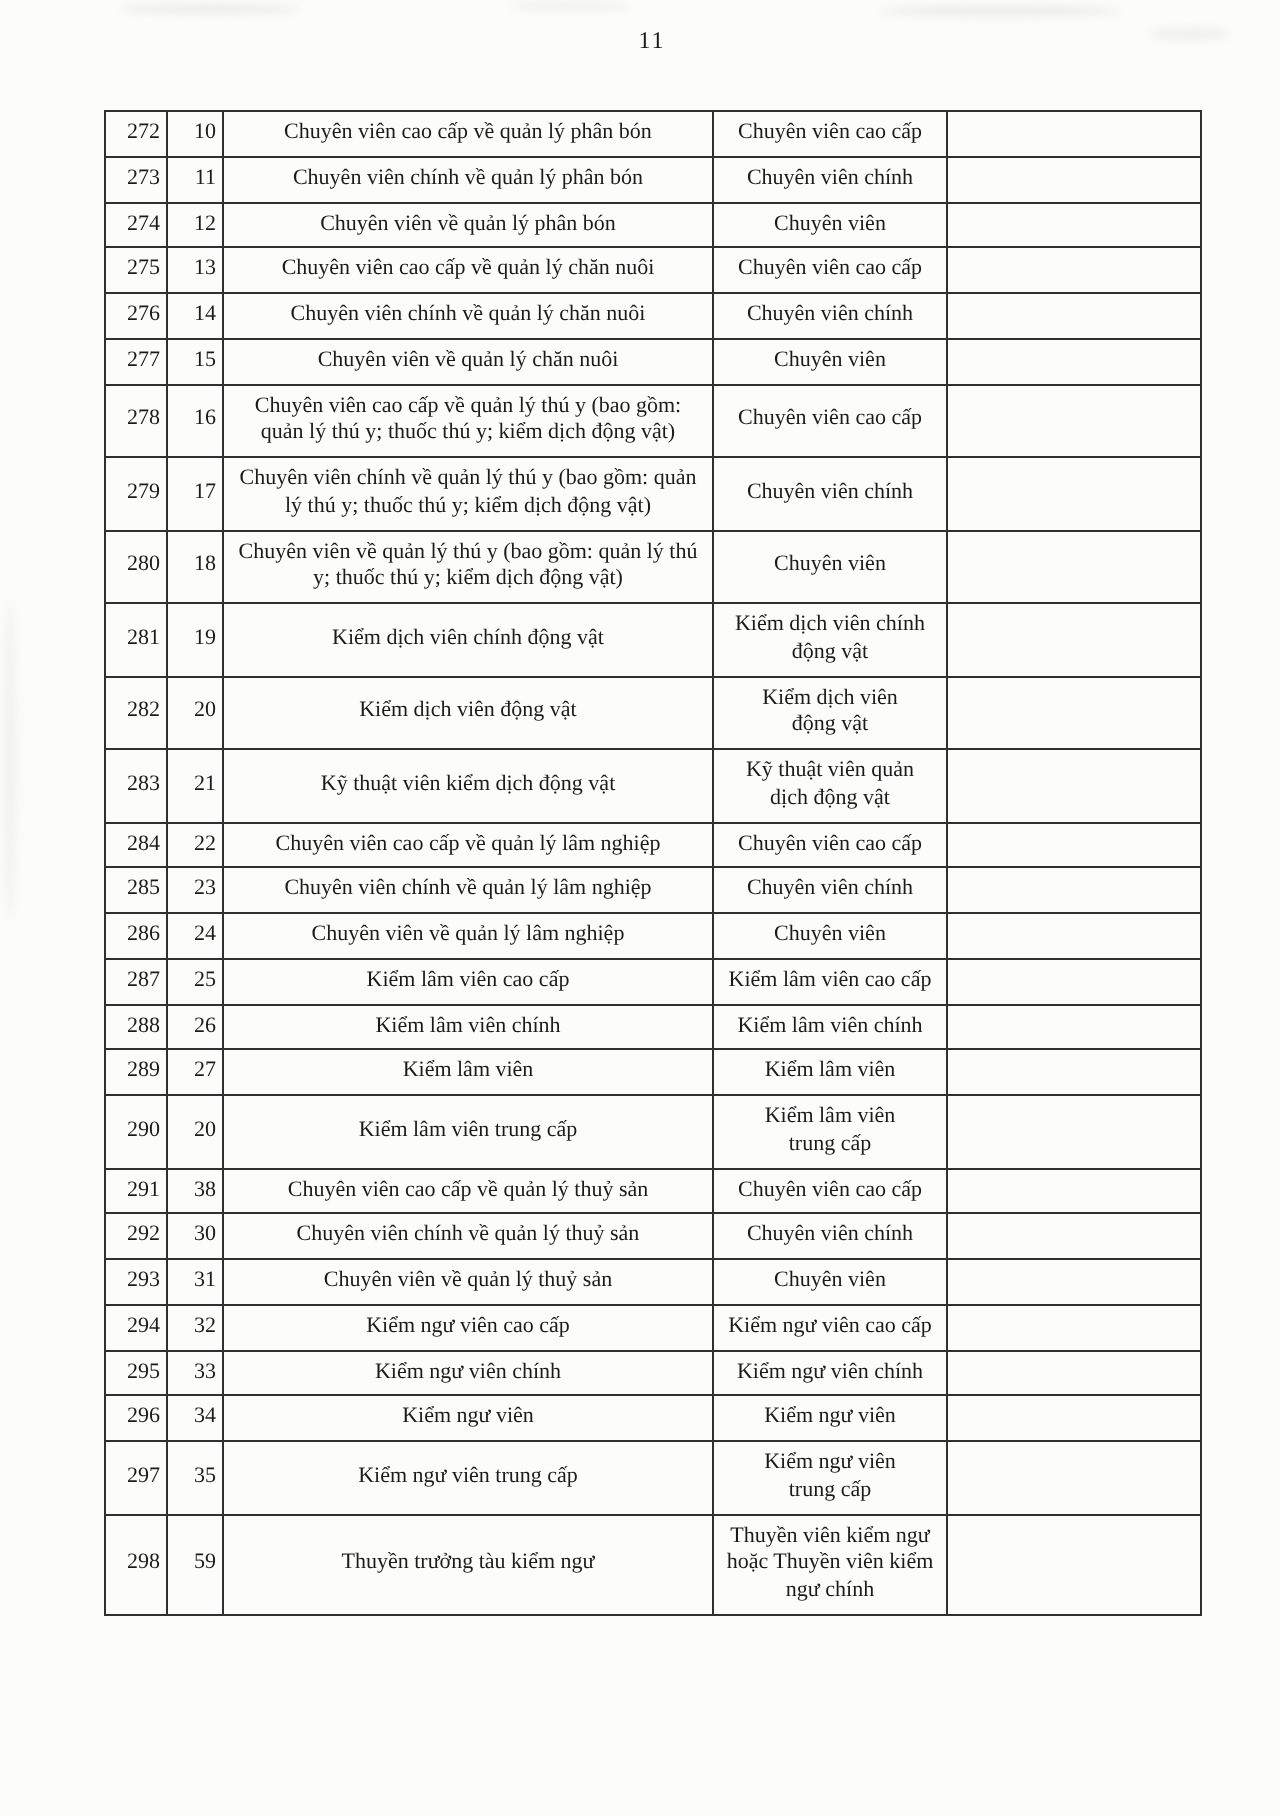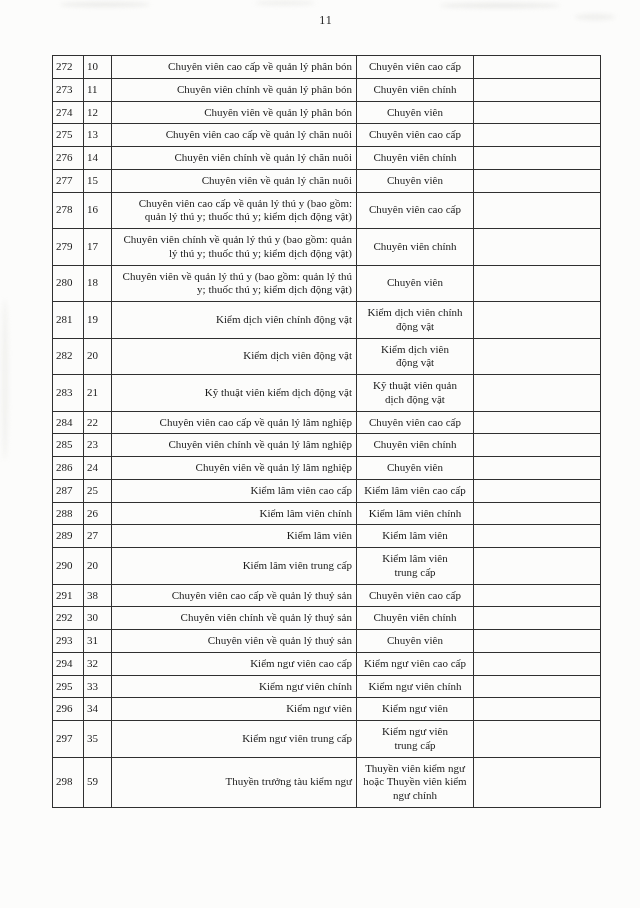--- a/index.html
+++ b/index.html
@@ -45,22 +45,22 @@
   col.c4{width:117px;}
   col.c5{width:127px;}
   td{
     border:1px solid var(--border);
     font-size:11px;
     line-height:1.25;
     padding:4px 3px;
     vertical-align:middle;
     overflow:hidden;
   }
-  td.c-no, td.c-seq{text-align:left;}
-  td.c-title{text-align:right;padding-left:4px;padding-right:4px;}
+  td.c-no, td.c-seq{text-align:right;}
+  td.c-title{text-align:center;padding-left:4px;padding-right:4px;}
   td.c-rank{text-align:center;white-space:pre-line;padding-left:2px;padding-right:2px;margin-left:12px;}
   td.c-note{padding:0;}
 </style>
 </head>
 <body>
 
 <div class="smudge s1"></div>
 <div class="smudge s2"></div>
 <div class="smudge s3"></div>
 <div class="smudge s4"></div>

